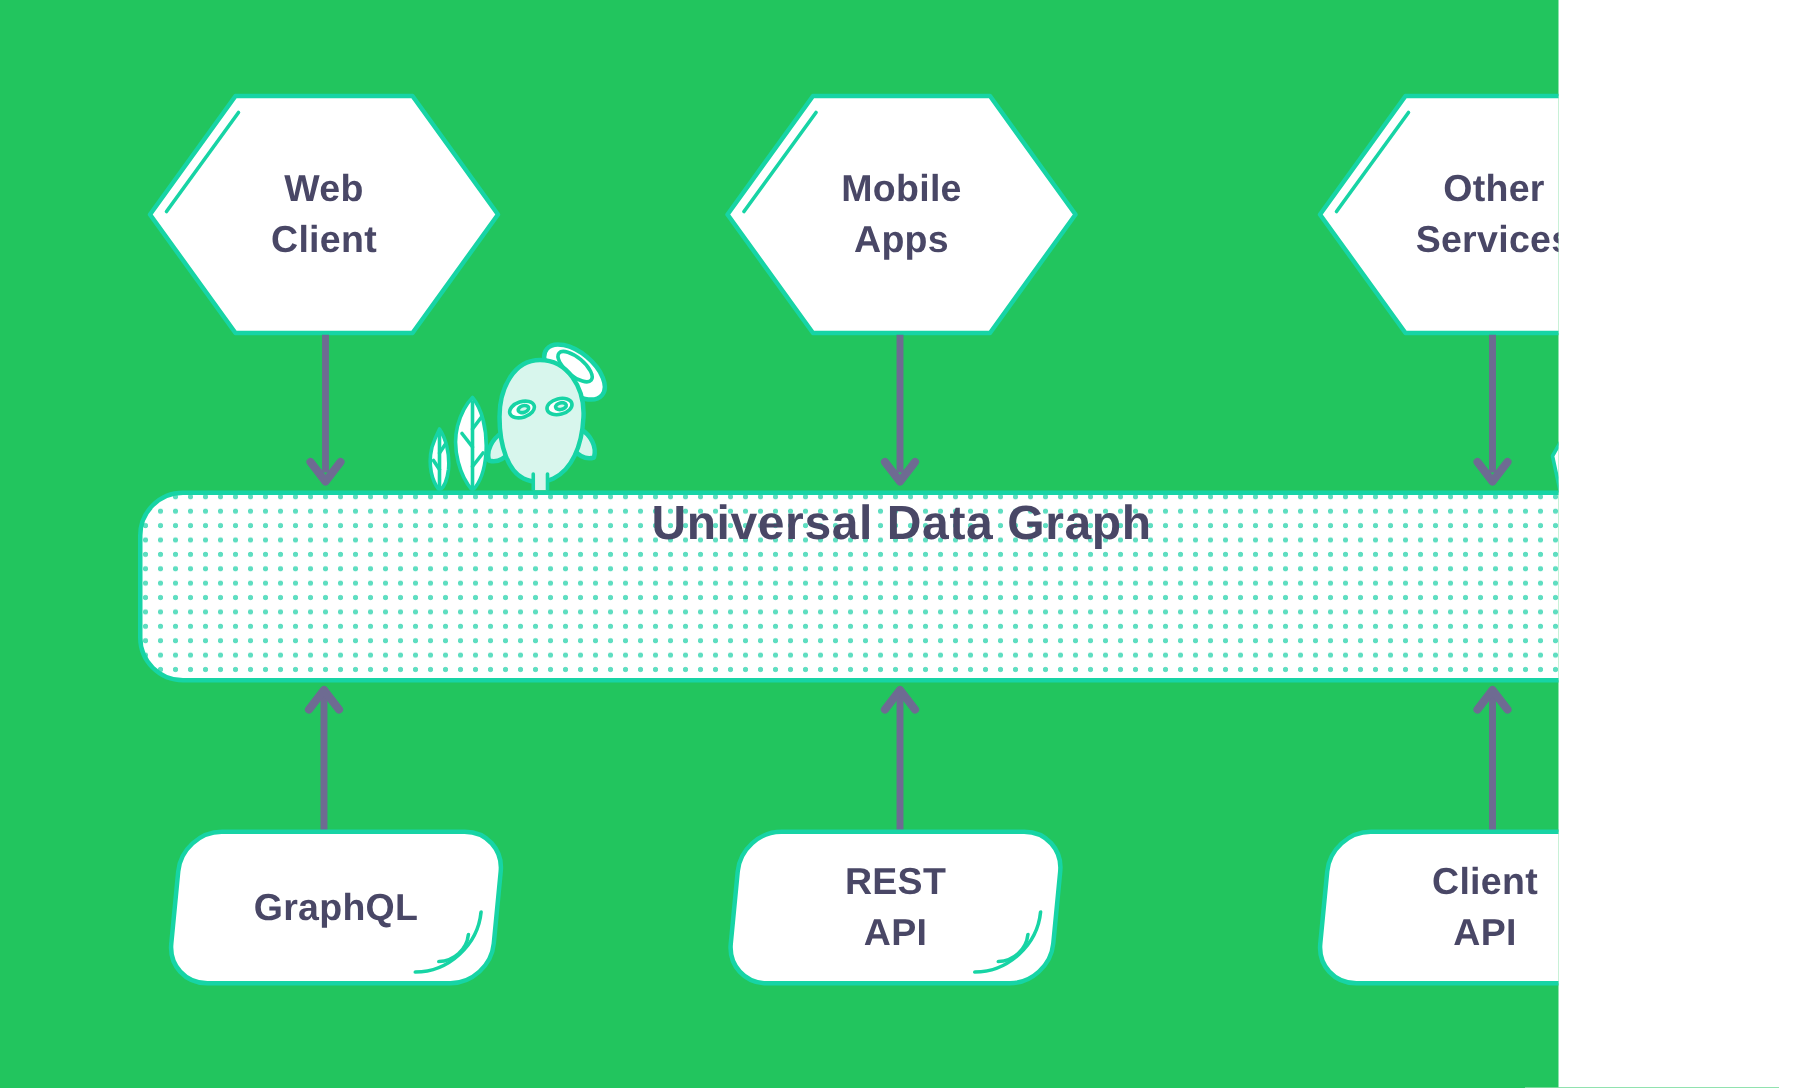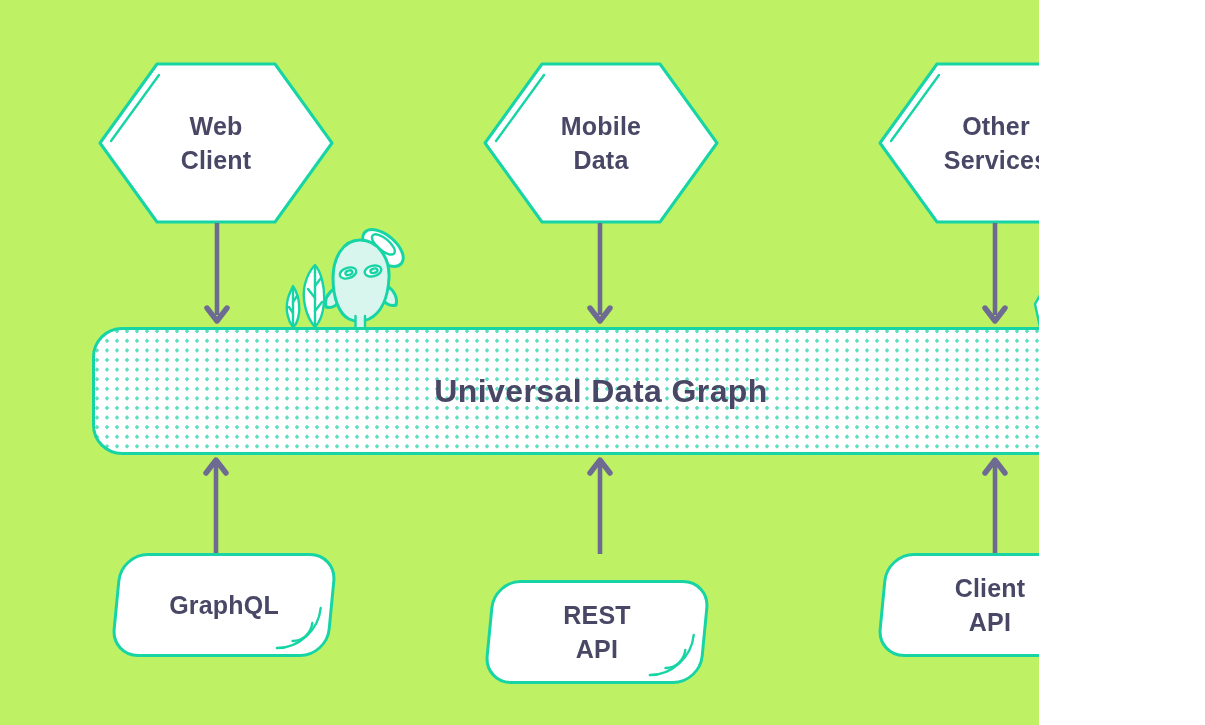--- a/index.html
+++ b/index.html
@@ -1,20 +1,20 @@
 <!DOCTYPE html>
 <html style="--teal: #17d4a5; --mint: #d8f6ed; --dot: #5fdec1; --arrow: #6e6b92; --ink: #494766;"><head>
 <meta charset="utf-8">
 <style>
   :root{
     --teal:#17d4a5; --mint:#d8f6ed; --dot:#5fdec1; --arrow:#6e6b92; --ink:#494766;
   }
   *{margin:0;padding:0;box-sizing:border-box;}
   body{background:#fff;font-family:"Liberation Sans","DejaVu Sans",sans-serif;}
-  .canvas{position:relative;width:1039px;height:725px;background:#bef264;overflow:hidden;}
+  .canvas{position:relative;width:1039px;height:725px;background:#22c55e;overflow:hidden;}
 
   
   .hex-node{position:absolute;width:238px;height:164px;}
   .hex-node svg{position:absolute;left:0;top:0;}
   .hex-label{position:absolute;inset:0;display:flex;align-items:center;justify-content:center;
     text-align:center;color:var(--ink);font-size:25px;font-weight:600;line-height:34px;
     white-space:pre-line;letter-spacing:.2px;}
 
   
   .s-teal{stroke:var(--teal);stroke-width:3;fill:none;stroke-linejoin:round;stroke-linecap:round;}
@@ -24,21 +24,21 @@
   .arrow-stroke{stroke:var(--arrow);stroke-width:4.6;fill:none;}
   .arrow-head{stroke:var(--arrow);stroke-width:5.4;fill:none;stroke-linejoin:round;stroke-linecap:round;}
 
   .arrow{position:absolute;width:28px;}
 
   
   .udg-bar{position:absolute;left:92px;top:327px;width:1018px;height:128px;z-index:2;
     border:3px solid var(--teal);border-radius:30px;background-color:#fff;
     background-image:radial-gradient(circle,var(--dot) 1.5px,transparent 2px);
     background-size:10px 9.6px;background-position:7px 6px;
-    display:flex;align-items:center;justify-content:center;}
+    display:flex;justify-content:center;}
   .udg-title{color:var(--ink);font-size:32px;font-weight:600;letter-spacing:.4px;}
 
   
   .deco{position:absolute;z-index:1;}
 
   
   .card-node{position:absolute;width:218px;height:104px;}
   .card-shape{position:absolute;inset:0;border:3px solid var(--teal);border-radius:28px;
     background:#fff;transform:skewX(-5.5deg);}
   .swoosh{position:absolute;right:7px;bottom:4px;}
@@ -59,21 +59,21 @@
     <div class="hex-label">Web
 Client</div>
   </div>
 
   <div class="hex-node" style="left:482px;top:61px;">
     <svg width="238" height="164" viewBox="0 0 238 164">
       <polygon class="s-teal f-white" points="60,3 178,3 235,82 178,161 60,161 3,82"></polygon>
       <line class="s-teal-thin" x1="62" y1="14" x2="14" y2="80"></line>
     </svg>
     <div class="hex-label">Mobile
-Data</div>
+Apps</div>
   </div>
 
   <div class="hex-node" style="left:877px;top:61px;text-decoration:underline;">
     <svg width="238" height="164" viewBox="0 0 238 164">
       <polygon class="s-teal f-white" points="60,3 178,3 235,82 178,161 60,161 3,82"></polygon>
       <line class="s-teal-thin" x1="62" y1="14" x2="14" y2="80"></line>
     </svg>
     <div class="hex-label">Other
 Services</div>
   </div>
@@ -176,21 +176,21 @@
   <div class="card-node" style="left:115px;top:553px;">
     <div class="card-shape">
       <svg class="swoosh" width="46" height="46" viewBox="0 0 46 46">
         <path class="s-teal-thin" d="M44,4 A40,40 0 0 1 4,44" stroke-width="3"></path>
         <path class="s-teal-thin" d="M37,19 A18,18 0 0 1 19,37" stroke-width="3"></path>
       </svg>
     </div>
     <div class="card-label">GraphQL</div>
   </div>
 
-  <div class="card-node" style="left:488px;top:553px;margin-top:27px;">
+  <div class="card-node" style="left:488px;top:553px;">
     <div class="card-shape">
       <svg class="swoosh" width="46" height="46" viewBox="0 0 46 46">
         <path class="s-teal-thin" d="M44,4 A40,40 0 0 1 4,44" stroke-width="3"></path>
         <path class="s-teal-thin" d="M37,19 A18,18 0 0 1 19,37" stroke-width="3"></path>
       </svg>
     </div>
     <div class="card-label">REST
 API</div>
   </div>
 

